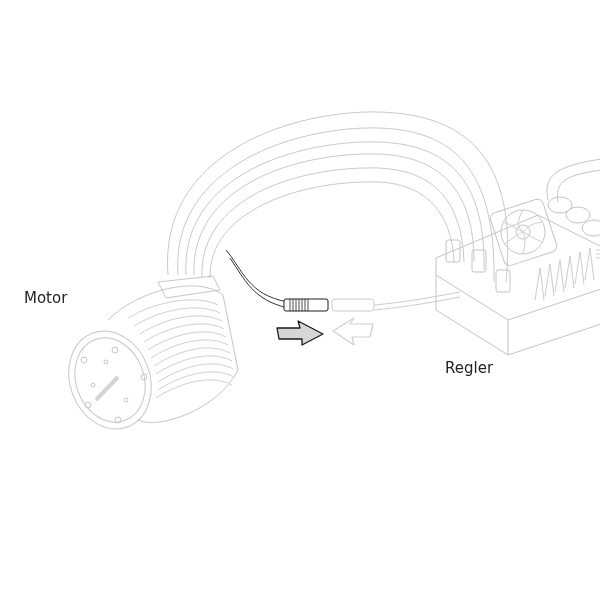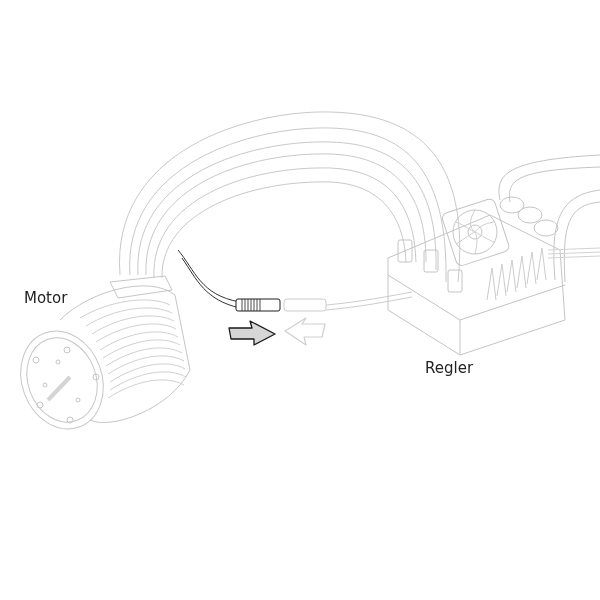--- a/index.html
+++ b/index.html
@@ -1,20 +1,20 @@
 <!DOCTYPE html>
 <html><head>
   <meta charset="utf-8">
   <style>
     html, body { margin: 0; padding: 0; background: #ffffff; }
     body { width: 600px; height: 600px; position: relative; overflow: hidden; font-family: "DejaVu Sans", sans-serif; }
-    #stage { position: absolute; left: 0; top: 0; width: 532px; height: 600px; }
+    #stage { position: absolute; left: 0; top: 0; width: 532px; height: 600px; padding-left: 48px; }
     .label { position: absolute; font-size: 15px; color: #222222; font-family: "DejaVu Sans", sans-serif; }
     #motor-label { left: 24px; top: 289px; }
-    #regler-label { left: 425px; top: 359px; }
+    #regler-label { left: 445px; top: 359px; }
   </style>
 </head>
 <body>
 
 <div id="stage">
   <svg width="600" height="600" viewBox="0 0 600 600" xmlns="http://www.w3.org/2000/svg">
 
     <g fill="none" stroke="#c9c9c9" stroke-width="1">
       <path d="M120 275 C 110 150, 250 110, 330 112 C 420 114, 470 160, 458 282"></path>
       <path d="M130 275 C 122 165, 250 126, 330 128 C 405 130, 448 168, 446 282"></path>

